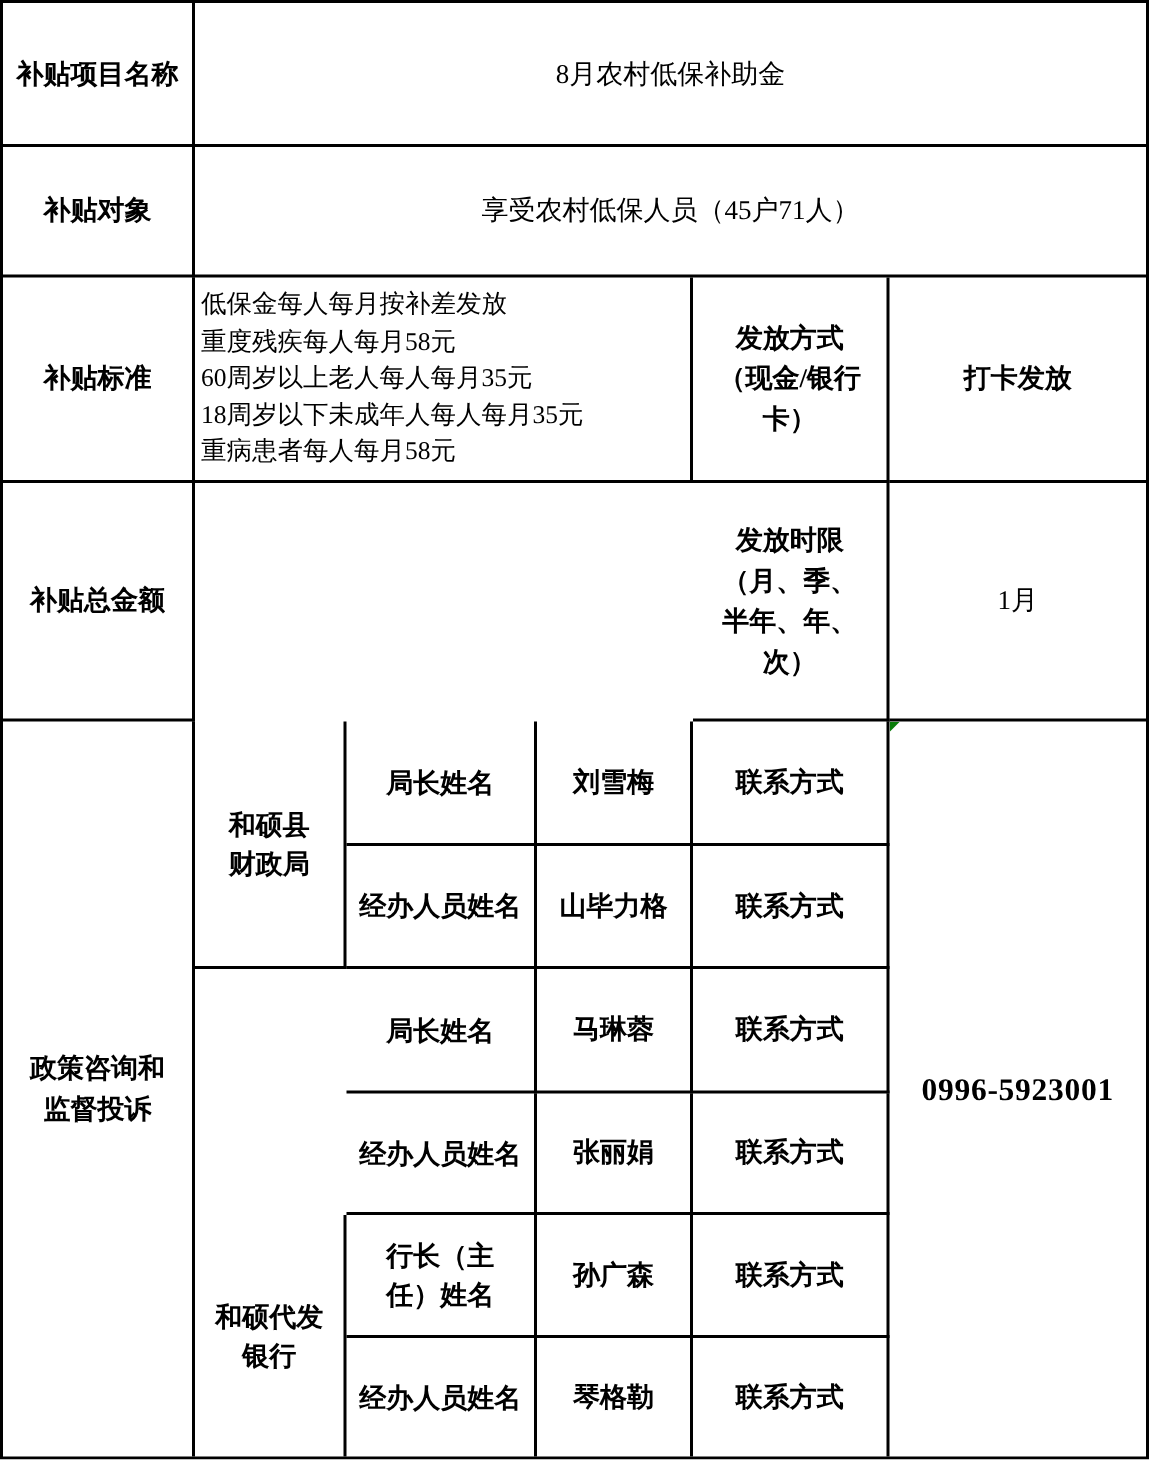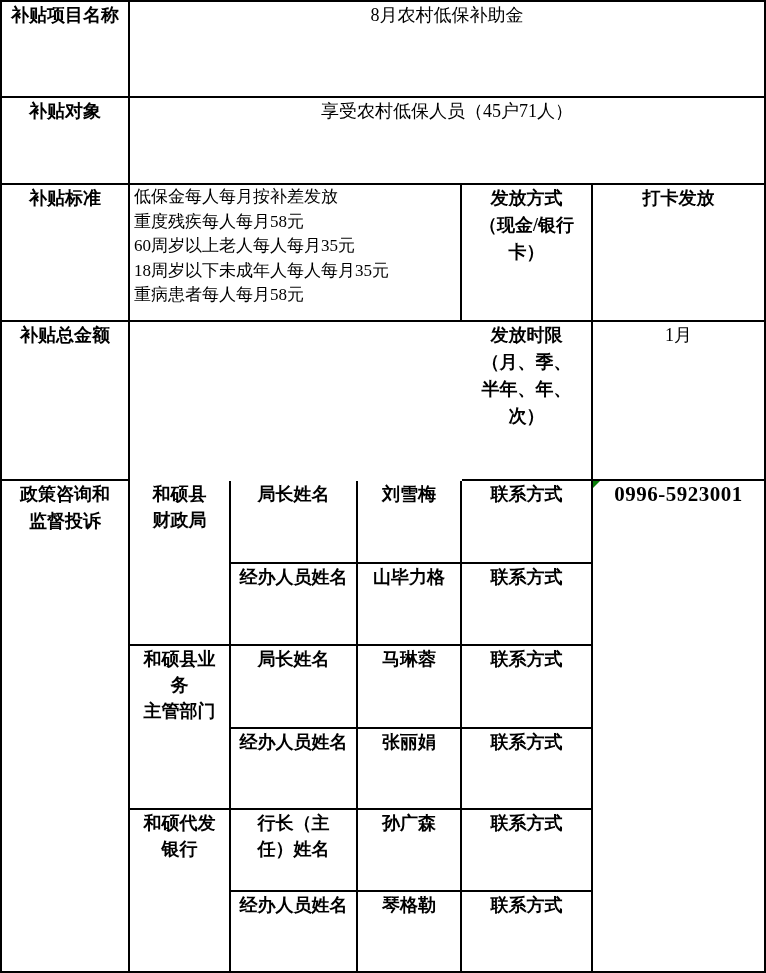--- a/index.html
+++ b/index.html
@@ -19,20 +19,21 @@
     grid-template-rows: 96px 87px 137px 159px 83px 82px 83px 81px 82px 1fr;
     background: #ffffff;
   }
   .cell {
     box-sizing: border-box;
     border-right: 2px solid #000000;
     border-bottom: 2px solid #000000;
     display: flex;
     flex-direction: column;
     align-items: center;
+    justify-content: center;
     text-align: center;
     font-size: 18px;
     line-height: 27px;
     overflow: hidden;
     position: relative;
   }
   .no-r { border-right: none; }
   .no-b { border-bottom: none; }
   .bold { font-weight: bold; }
   .content-left {
@@ -109,25 +110,20 @@
 
   <div class="cell label no-b" style="grid-area:5/1/11/2">
     <div>政策咨询和</div>
     <div>监督投诉</div>
   </div>
 
   <div class="cell label small-lh" style="grid-area:5/2/7/3">
     <div>和硕县</div>
     <div>财政局</div>
   </div>
-  <div class="cell label small-lh" style="grid-area:7/2/9/3">
-    <div>和硕县业</div>
-    <div>务</div>
-    <div>主管部门</div>
-  </div>
   <div class="cell label small-lh no-b" style="grid-area:9/2/11/3">
     <div>和硕代发</div>
     <div>银行</div>
   </div>
 
   <div class="cell label small-lh" style="grid-area:5/3/6/4">
     <div>局长姓名</div>
   </div>
   <div class="cell label" style="grid-area:5/4/6/5">
     <div>刘雪梅</div>

